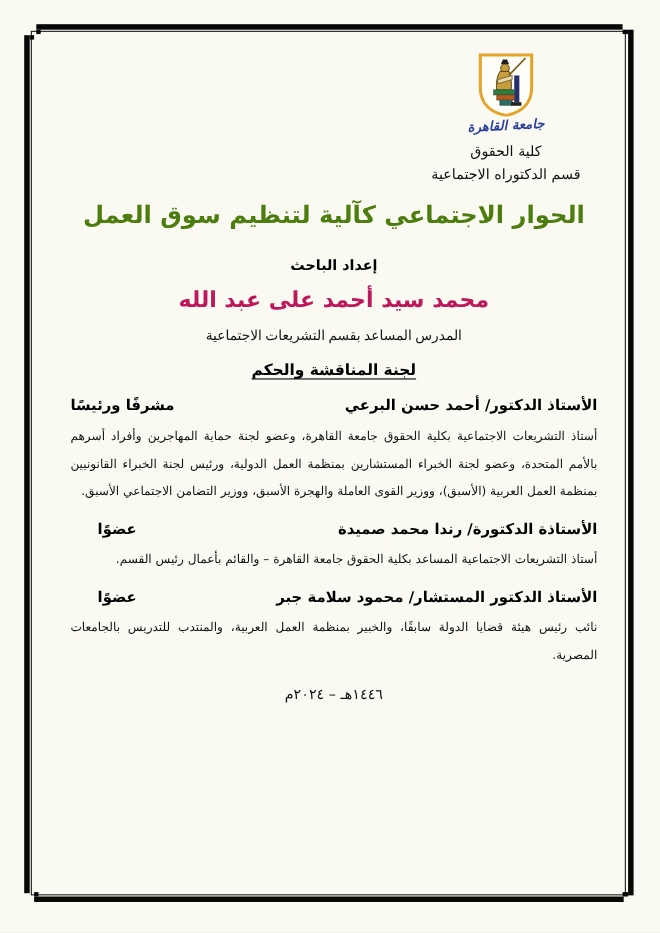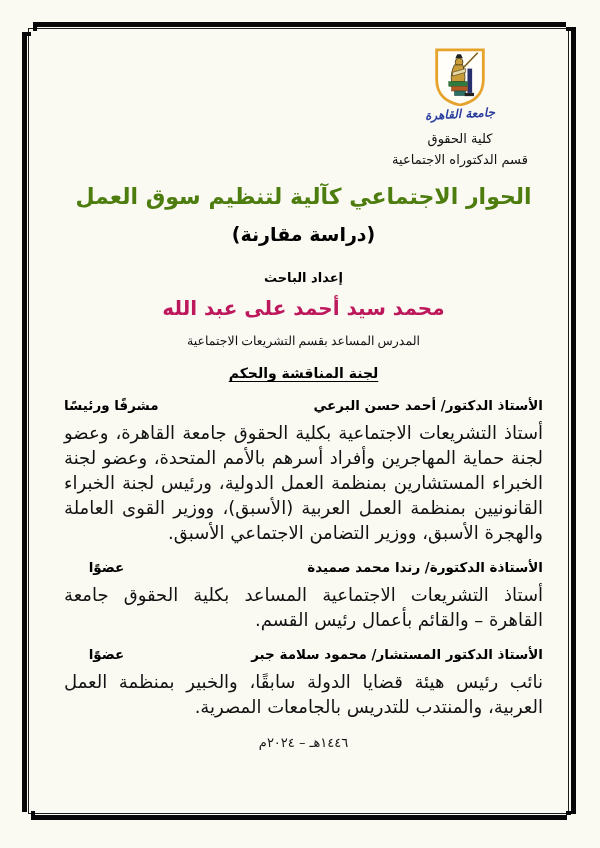--- a/index.html
+++ b/index.html
@@ -126,21 +126,21 @@
     line-height: 19px;
     margin-top: 13px;
     color: #000;
   }
   .member-role {
     min-width: 85px;
     text-align: center;
     flex: 0 0 auto;
   }
   .member-bio {
-    font-size: 18px;
+    font-size: 11px;
     line-height: 25px;
     text-align: justify;
     margin: 5px 0 0 0;
   }
   .date-line {
     font-size: 13px;
     text-align: center;
     line-height: 19px;
     margin: 14px 0 0 0;
   }
@@ -181,21 +181,20 @@
         <rect x="21" y="41" width="17" height="5" fill="#b35a22" stroke="#6e3311" stroke-width="0.5"></rect>
         <rect x="24" y="46" width="12" height="5" fill="#2c6f66" stroke="#17443e" stroke-width="0.5"></rect>
         <rect x="35" y="48" width="10" height="3.5" fill="#222222"></rect>
       </svg>
       <div class="calligraphy">جامعة القاهرة</div>
       <div class="faculty">كلية الحقوق</div>
       <div class="department">قسم الدكتوراه الاجتماعية</div>
     </div>
 
     <h1 class="title">الحوار الاجتماعي كآلية لتنظيم سوق العمل</h1>
-    <h2 class="subtitle">(دراسة مقارنة)</h2>
 
     <p class="prepared">إعداد الباحث</p>
     <p class="researcher-name">محمد سيد أحمد على عبد الله</p>
     <p class="researcher-pos">المدرس المساعد بقسم التشريعات الاجتماعية</p>
 
     <h3 class="committee-heading">لجنة المناقشة والحكم</h3>
 
     <div>
       <div class="member-row">
         <span>الأستاذ الدكتور/ أحمد حسن البرعي</span>

